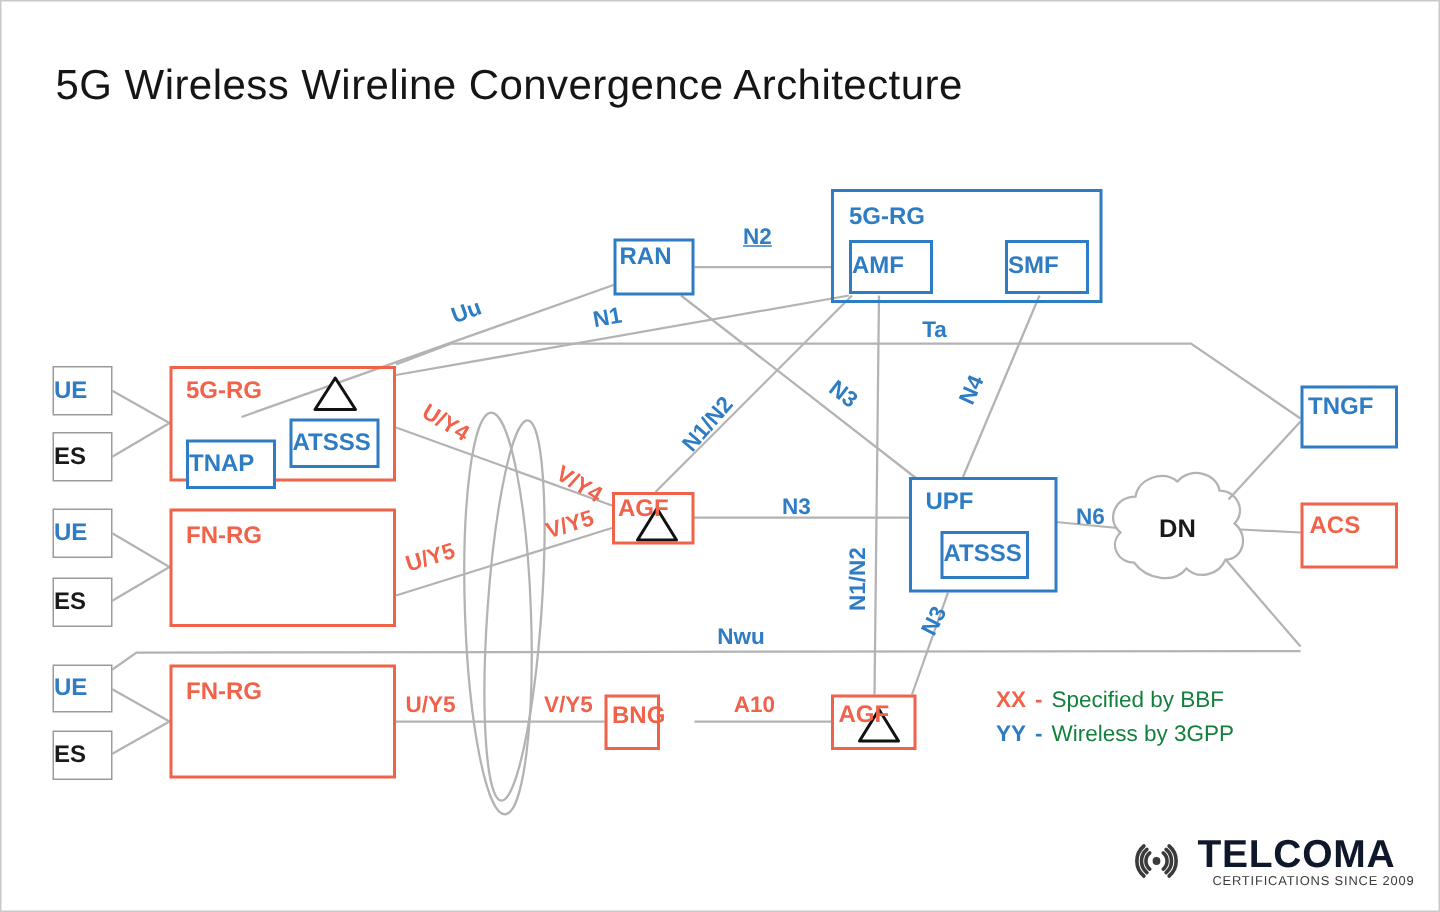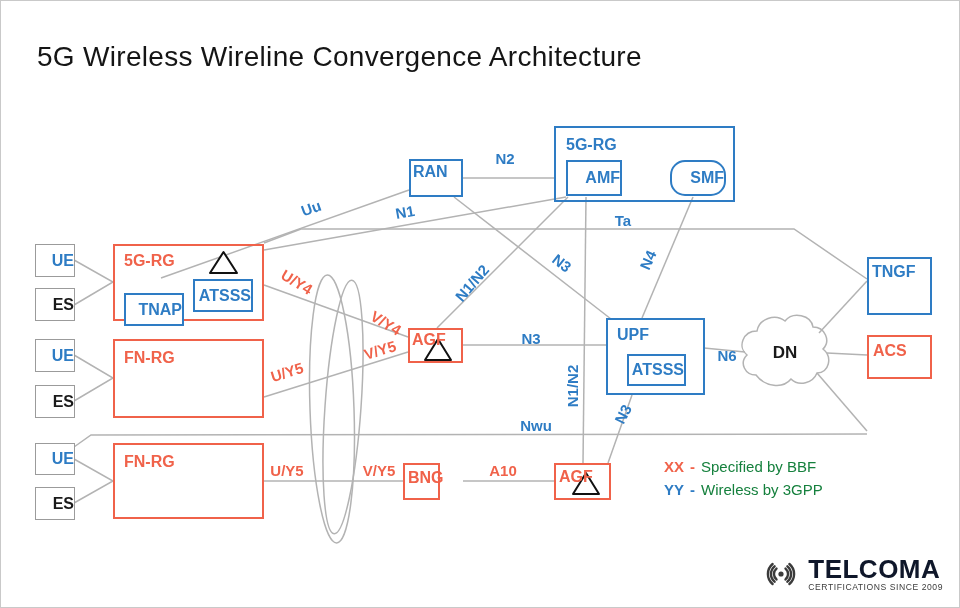--- a/index.html
+++ b/index.html
@@ -10,21 +10,21 @@
   }
   #wires{position:absolute;left:0;top:0;width:960px;height:608px;}
   .title{
     position:absolute;left:36px;top:40px;font-size:28px;font-weight:500;
     color:#151515;letter-spacing:.3px;white-space:nowrap;
   }
   .box{position:absolute;box-sizing:border-box;background:#fff;}
   .b-blue{border:2px solid #2E7CC4;color:#2E7CC4;}
   .b-orange{border:2px solid #F0624A;color:#F0624A;}
   .b-gray{border:1.5px solid #9b9b9b;}
-  .ctr{display:flex;align-items:center;justify-content:flex-end;}
+  .ctr{display:flex;align-items:center;justify-content:flex-start;}
   .node-lbl{font-size:16px;font-weight:600;white-space:nowrap;}
   .corner-lbl{position:absolute;font-size:16px;font-weight:600;white-space:nowrap;}
   .txt-blue{color:#2E7CC4;}
   .txt-orange{color:#F0624A;}
   .txt-black{color:#1a1a1a;}
   .container-box{background:transparent;}
   .edge{
     position:absolute;font-size:15px;font-weight:600;white-space:nowrap;
     transform:translate(-50%,-50%);background:transparent;
   }
@@ -32,21 +32,21 @@
     position:absolute;left:784px;top:352px;transform:translate(-50%,-50%);
     font-size:17px;font-weight:600;color:#1a1a1a;
   }
   .legend{position:absolute;left:663px;top:454px;font-size:15px;color:#222;}
   .legend-row{height:23px;display:flex;align-items:center;gap:6px;white-space:nowrap;}
   .legend-key{font-weight:600;}
   .legend-text{font-weight:500;color:#15803d;}
   .logo{position:absolute;right:16px;bottom:14px;display:flex;align-items:center;gap:5px;color:#3b3b3b;}
   .logo-textblock{display:flex;flex-direction:column;align-items:flex-start;line-height:1;}
   .logo-name{font-size:26px;font-weight:700;letter-spacing:.5px;color:#0f172a;}
-  .logo-tagline{font-size:8.6px;font-weight:500;letter-spacing:.55px;color:#3b3b3b;margin-top:1px;}
+  .logo-tagline{font-size:8.6px;font-weight:500;letter-spacing:.55px;color:#3b3b3b;margin-top:1px;margin-left:10px;}
 </style>
 </head>
 <body>
 
 <div id="canvas">
 
   <div class="title">5G Wireless Wireline Convergence Architecture</div>
 
   <svg id="wires" viewBox="0 0 960 608" fill="none" stroke="#b3b3b3" stroke-width="1.5">
 
@@ -132,63 +132,63 @@
   <div class="box b-blue container-box" style="left:408px;top:158px;width:54px;height:38px;">
     <span class="corner-lbl txt-blue" style="left:2px;top:2px;">RAN</span>
   </div>
 
   <div class="box b-blue container-box" style="left:553px;top:125px;width:181px;height:76px;">
     <span class="corner-lbl txt-blue" style="left:10px;top:8px;">5G-RG</span>
   </div>
   <div class="box b-blue ctr" style="left:565px;top:159px;width:56px;height:36px;">
       <span class="node-lbl">AMF</span>
     </div>
-  <div class="box b-blue ctr" style="left:669px;top:159px;width:56px;height:36px;border-radius:15px;">
+  <div class="box b-blue ctr" style="left:669px;top:159px;width:56px;height:36px;">
       <span class="node-lbl">SMF</span>
     </div>
 
   <div class="box b-orange container-box" style="left:407px;top:327px;width:55px;height:35px;">
     <span class="corner-lbl txt-orange" style="left:2px;top:1px;">AGF</span>
   </div>
 
   <div class="box b-blue container-box" style="left:605px;top:317px;width:99px;height:77px;">
     <span class="corner-lbl txt-blue" style="left:9px;top:6px;">UPF</span>
   </div>
   <div class="box b-blue ctr" style="left:626px;top:353px;width:59px;height:32px;">
       <span class="node-lbl">ATSSS</span>
     </div>
 
   <div class="dn-lbl">DN</div>
 
-  <div class="box b-blue container-box" style="left:866px;top:256px;width:65px;height:58px;">
+  <div class="box b-blue container-box" style="left:866px;top:256px;width:65px;height:42px;">
     <span class="corner-lbl txt-blue" style="left:3px;top:4px;">TNGF</span>
   </div>
   <div class="box b-orange container-box" style="left:866px;top:334px;width:65px;height:44px;">
     <span class="corner-lbl txt-orange" style="left:4px;top:5px;">ACS</span>
   </div>
 
   <div class="box b-orange container-box" style="left:402px;top:462px;width:37px;height:37px;">
     <span class="corner-lbl txt-orange" style="left:3px;top:4px;">BNG</span>
   </div>
   <div class="box b-orange container-box" style="left:553px;top:462px;width:57px;height:37px;">
     <span class="corner-lbl txt-orange" style="left:3px;top:3px;">AGF</span>
   </div>
 
   <div class="edge txt-blue" style="left:310px;top:207px;transform:translate(-50%,-50%) rotate(-20deg);">Uu</div>
   <div class="edge txt-blue" style="left:404px;top:211px;transform:translate(-50%,-50%) rotate(-10deg);">N1</div>
-  <div class="edge txt-blue" style="left:504px;top:157px;">N2</div>
+  <div class="edge txt-blue" style="left:504px;top:157px;text-decoration:underline;">N2</div>
   <div class="edge txt-blue" style="left:622px;top:219px;">Ta</div>
   <div class="edge txt-blue" style="left:561px;top:262px;transform:translate(-50%,-50%) rotate(38deg);">N3</div>
   <div class="edge txt-blue" style="left:471px;top:282px;transform:translate(-50%,-50%) rotate(-49deg);">N1/N2</div>
   <div class="edge txt-blue" style="left:647px;top:259px;transform:translate(-50%,-50%) rotate(-66deg);">N4</div>
   <div class="edge txt-blue" style="left:571px;top:385px;transform:translate(-50%,-50%) rotate(-90deg);">N1/N2</div>
   <div class="edge txt-blue" style="left:530px;top:337px;">N3</div>
   <div class="edge txt-blue" style="left:622px;top:413px;transform:translate(-50%,-50%) rotate(-63deg);">N3</div>
-  <div class="edge txt-blue" style="left:726px;top:344px;margin-top:10px;">N6</div>
-  <div class="edge txt-blue" style="left:493px;top:424px;margin-left:42px;">Nwu</div>
+  <div class="edge txt-blue" style="left:726px;top:344px;">N6</div>
+  <div class="edge txt-blue" style="left:493px;top:424px;">Nwu</div>
   <div class="edge txt-orange" style="left:296px;top:281px;transform:translate(-50%,-50%) rotate(31deg);">U/Y4</div>
   <div class="edge txt-orange" style="left:385px;top:322px;transform:translate(-50%,-50%) rotate(31deg);">V/Y4</div>
   <div class="edge txt-orange" style="left:286px;top:371px;transform:translate(-50%,-50%) rotate(-17deg);">U/Y5</div>
   <div class="edge txt-orange" style="left:379px;top:349px;transform:translate(-50%,-50%) rotate(-17deg);">V/Y5</div>
   <div class="edge txt-orange" style="left:286px;top:469px;">U/Y5</div>
   <div class="edge txt-orange" style="left:378px;top:469px;">V/Y5</div>
   <div class="edge txt-orange" style="left:502px;top:469px;">A10</div>
 
   <div class="legend">
     <div class="legend-row">

